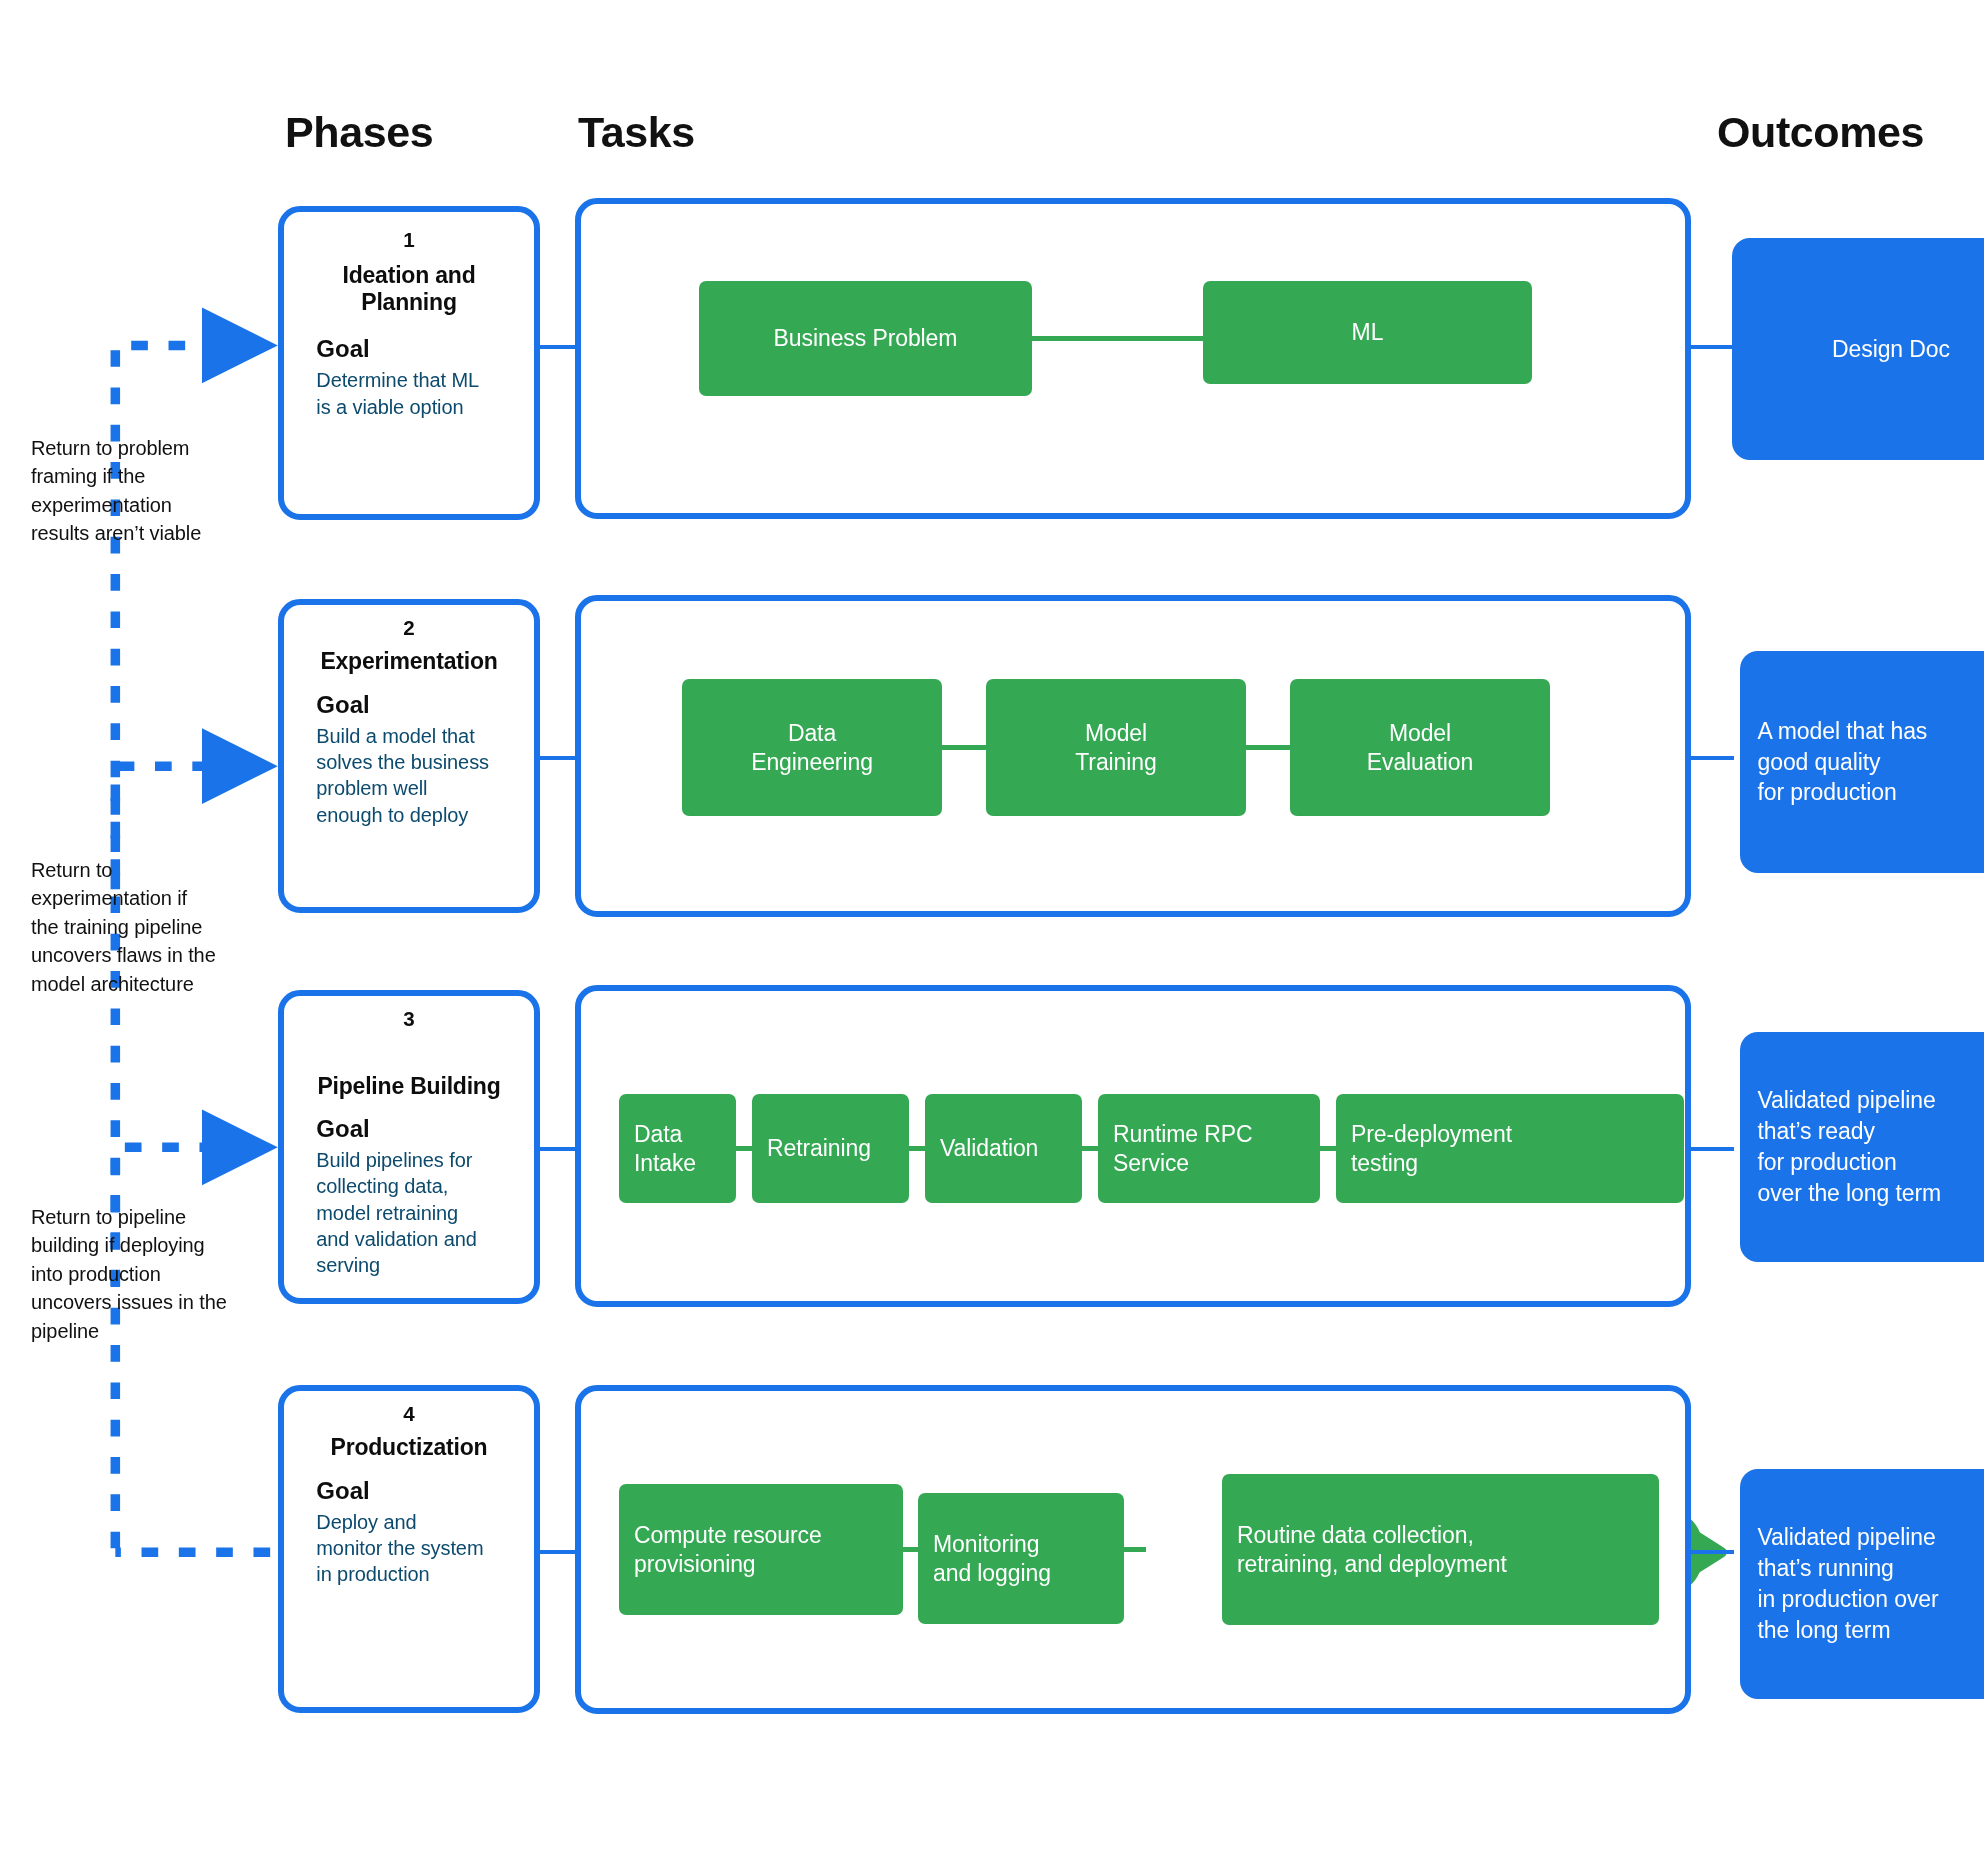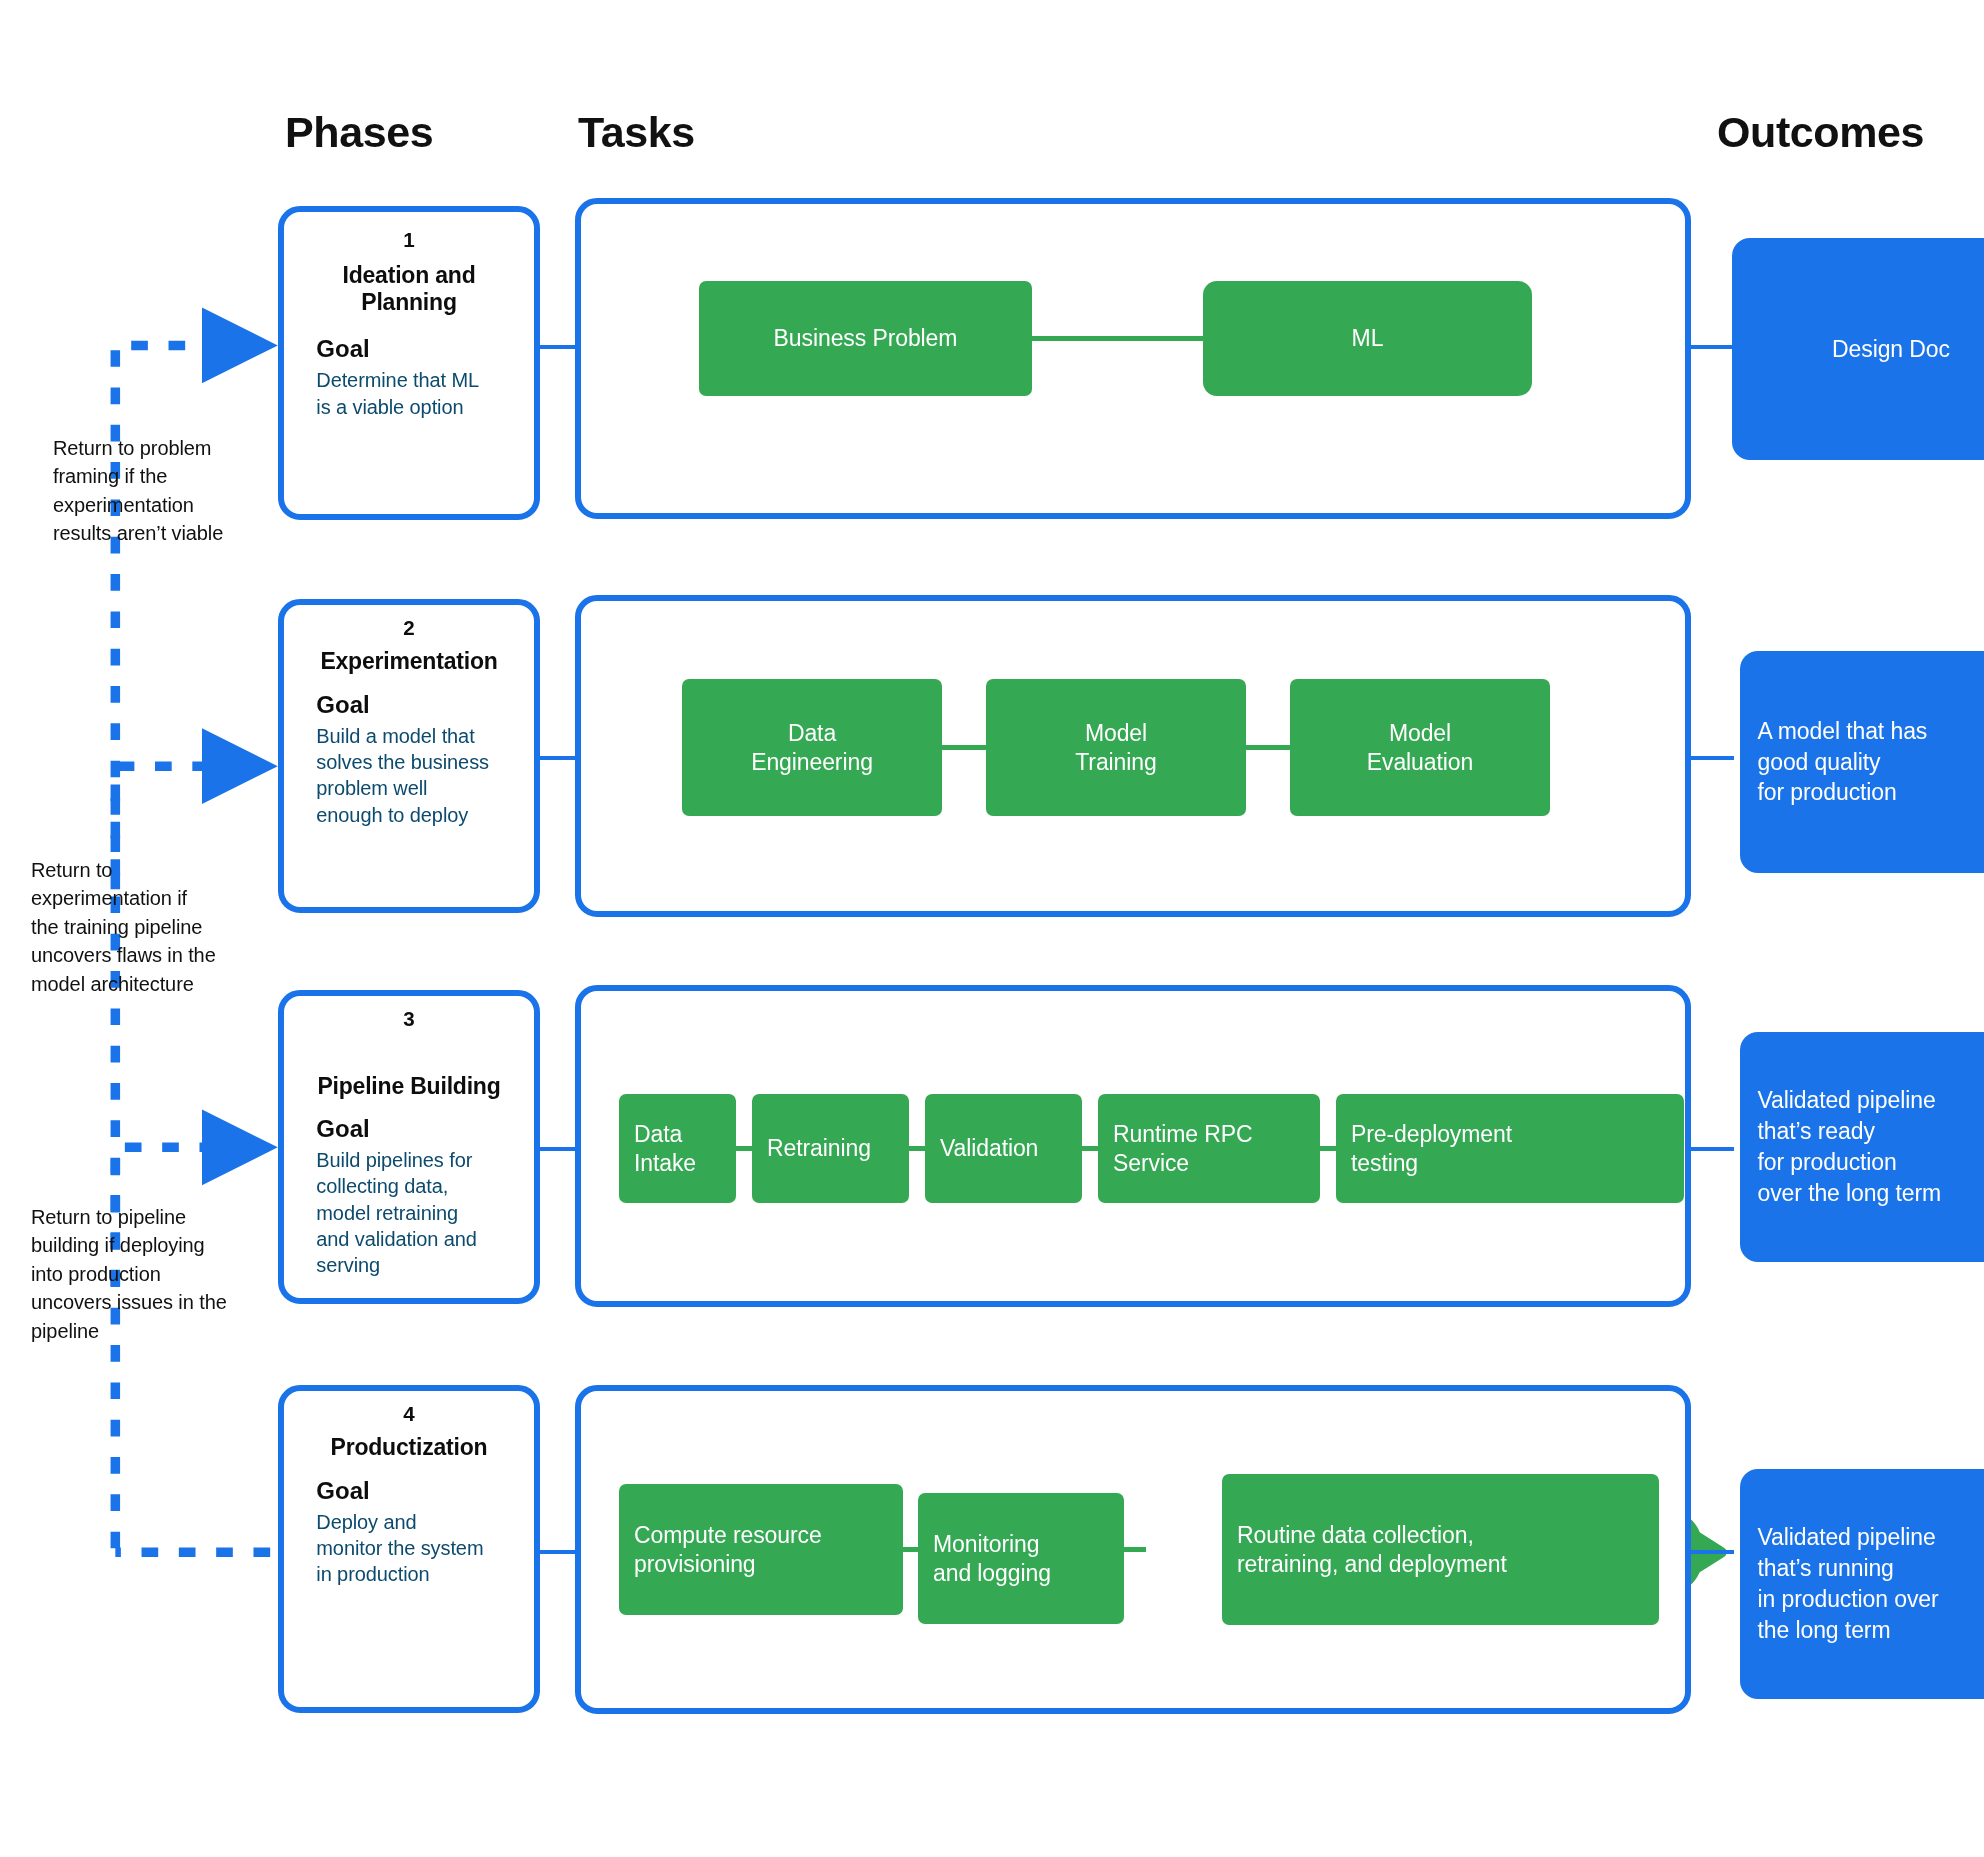--- a/index.html
+++ b/index.html
@@ -221,21 +221,21 @@
     <div class="phase-goal-text" style="white-space:pre-line;">Determine that ML
 is a viable option</div>
   </div>
 
   <div class="blue-connector" style="left:540px; top:345px; width:36px;"></div>
 
   <div class="tasks-panel" style="left:575px; top:198px; width:1116px; height:321px;"></div>
 
   <div class="task-box center" style="left:699px; top:281px; width:333px; height:115px; white-space:pre-line;">Business Problem</div>
   <div class="green-connector" style="left:1031px; top:336px; width:175px;"></div>
-  <div class="task-box center" style="left:1203px; top:281px; width:329px; height:115px; white-space:pre-line;border-radius:14px;">ML</div>
+  <div class="task-box center" style="left:1203px; top:281px; width:329px; height:103px; white-space:pre-line;">ML</div>
 
   <div class="blue-connector" style="left:1690px; top:345px; width:44px;"></div>
 
   <div class="outcome-box center" style="left:1732px; top:238px; width:318px; height:222px; white-space:pre-line;">Design Doc</div>
 
   <div class="phase-card compact" style="left:278px; top:599px; width:262px; height:314px;">
     <div class="phase-num">2</div>
     <div class="phase-title" style="white-space:pre-line;">Experimentation</div>
     <div class="phase-goal-label">Goal</div>
     <div class="phase-goal-text" style="white-space:pre-line;">Build a model that
@@ -320,21 +320,21 @@
   <div class="task-box" style="left:1222px; top:1474px; width:437px; height:151px; white-space:pre-line;">Routine data collection,
 retraining, and deployment</div>
 
   <div class="blue-connector" style="left:1690px; top:1550px; width:44px;"></div>
 
   <div class="outcome-box" style="left:1740px; top:1469px; width:318px; height:230px; white-space:pre-line;">Validated pipeline
 that’s running
 in production over
 the long term</div>
 
-  <div class="annotation" style="left:31px; top:434px; width:238px; white-space:pre-line;margin-left:22px;">Return to problem
+  <div class="annotation" style="left:31px; top:434px; width:238px; white-space:pre-line;">Return to problem
 framing if the
 experimentation
 results aren’t viable</div>
   <div class="annotation" style="left:31px; top:856px; width:238px; white-space:pre-line;">Return to
 experimentation if
 the training pipeline
 uncovers flaws in the
 model architecture</div>
   <div class="annotation" style="left:31px; top:1203px; width:246px; white-space:pre-line;">Return to pipeline
 building if deploying

